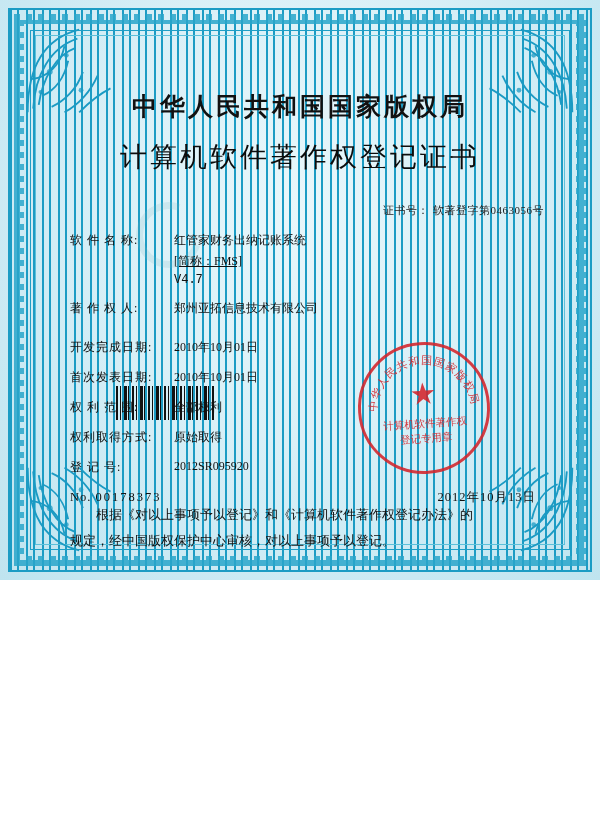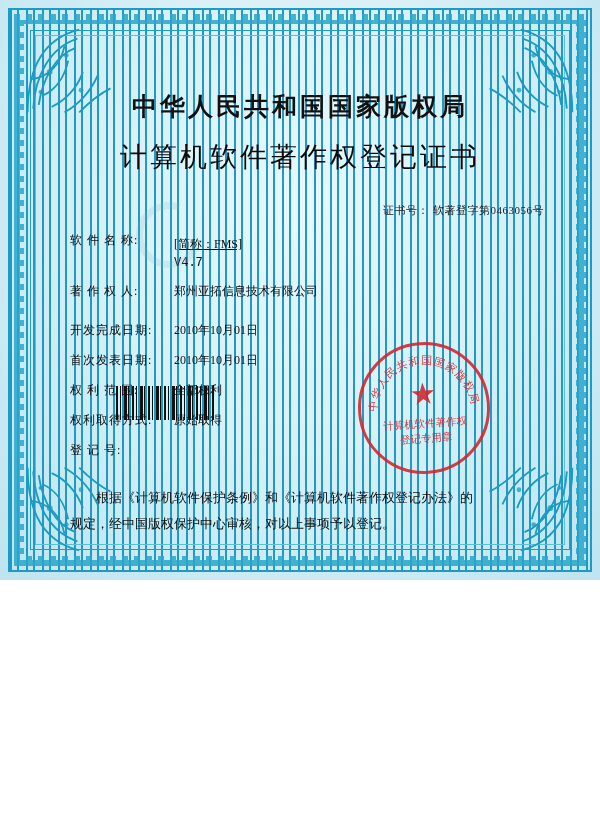--- a/index.html
+++ b/index.html
@@ -310,20 +310,21 @@
 
     <div class="certno-row">
       <span class="lbl">证书号：</span><span class="val">软著登字第0463056号</span>
     </div>
 
     <div class="fields">
 
       <div class="frow">
         <div class="flabel">软 件 名 称:</div>
         <div class="fvalue">
+          <span>红管家财务出纳记账系统</span>
           <span class="sub">[简称：FMS]</span>
           <span class="ver">V4.7</span>
         </div>
       </div>
 
       <div class="frow">
         <div class="flabel">著 作 权 人:</div>
         <div class="fvalue">郑州亚拓信息技术有限公司</div>
       </div>
 
@@ -342,26 +343,27 @@
         <div class="fvalue">全部权利</div>
       </div>
 
       <div class="frow">
         <div class="flabel">权利取得方式:</div>
         <div class="fvalue">原始取得</div>
       </div>
 
       <div class="frow">
         <div class="flabel">登 记 号:</div>
+        <div class="fvalue">2012SR095920</div>
       </div>
 
     </div>
 
     <div class="statement">
-      <p class="indent">根据《计算机软件保护条例》和《计算机软件著作权登记办法》的</p>
+      <p class="indent">根据《对以上事项予以登记》和《计算机软件著作权登记办法》的</p>
       <p>规定，经中国版权保护中心审核，对以上事项予以登记。</p>
     </div>
 
     <div class="barcode"></div>
 
     <div class="seal">
       <div class="arc">
         <svg viewBox="0 0 132 132">
           <defs>
             <path id="arcpath" d="M 16,70 A 50,50 0 0 1 116,70"></path>
@@ -371,15 +373,22 @@
           </text>
         </svg>
       </div>
       <div class="star">★</div>
       <div class="bottom-txt">
         <div>计算机软件著作权</div>
         <div>登记专用章</div>
       </div>
     </div>
 
+    <div class="footer">
+      <div class="no">
+        <span>No.</span>
+        <span class="num">00178373</span>
+      </div>
+      <div class="date">2012年10月13日</div>
+    </div>
 
   </div>
 </div>
 
 </body></html>

